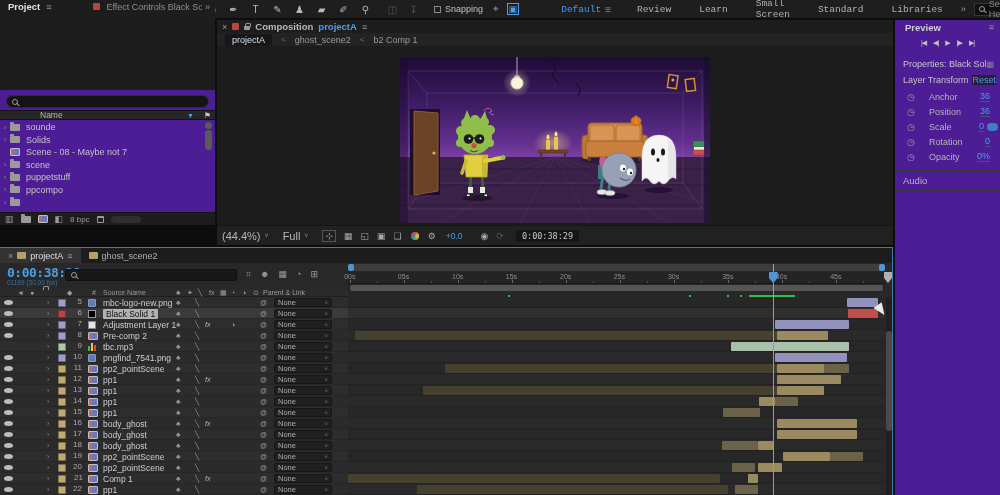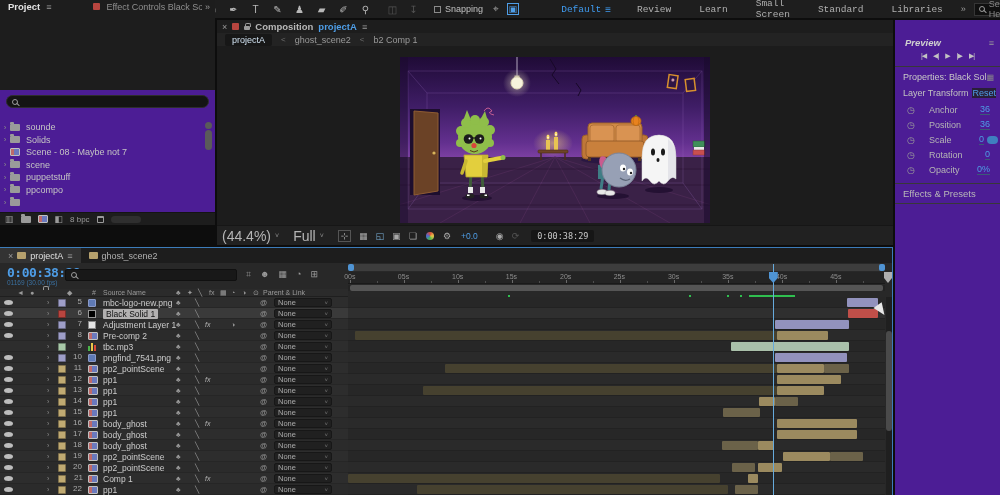--- a/index.html
+++ b/index.html
@@ -89,33 +89,33 @@
   #comp-tab-name { color:#4e9de6; font-size:9.5px; font-weight:bold; }
   #crumbs { position:absolute; left:0; top:13px; width:676px; height:13px; background:#232323;
     display:flex; align-items:center; gap:9px; padding-left:8px; }
   .crumb { color:#9a9a9a; font-size:9px; }
   .crumb.first { background:#171717; color:#cfe0ef; padding:1px 7px; border-radius:2px; }
   .crumb-sep { color:#707070; font-size:8px; }
   #viewer { position:absolute; left:0; top:26px; width:676px; height:179px; background:#1c1c1c; overflow:hidden; }
   #comp-image { position:absolute; left:183px; top:11px; width:310px; height:166px; }
   #comp-bottombar { position:absolute; left:0; bottom:0; width:676px; height:20px; background:#212121;
     border-top:1px solid #161616; display:flex; align-items:center; }
-  .cb-txt { color:#b5b5b5; font-size:14px; }
+  .cb-txt { color:#b5b5b5; font-size:11px; }
   .caret { color:#8a8a8a; font-size:7px; margin-left:4px; }
   #comp-bottombar .ic { color:#a8a8a8; font-size:9px; margin:0 4px; }
   #comp-bottombar .ic.first { border:1px solid #555; padding:0 2px; }
   #comp-bottombar .ic.blue { color:#7ab0d8; }
   #colorwheel { width:8px; height:8px; border-radius:50%; margin:0 5px;
     background:conic-gradient(#d84a3a,#e8c84a,#4ab54a,#4a6ad8,#d84a3a); }
   #exposure { color:#4e9de6; font-size:8.5px; margin:0 6px; }
   #comp-tc-box { background:#161616; border-radius:2px; color:#c8c8c8; font-size:8.5px;
     font-family:"DejaVu Sans Mono", monospace; padding:1px 6px; margin-left:8px; }
 
   
-  #rp-title-row { display:flex; align-items:flex-end; height:13px; padding:0 6px 0 10px; margin-top:15px;font-style:italic; }
+  #rp-title-row { display:flex; align-items:flex-start; height:13px; padding:0 6px 0 10px; margin-top:2px; }
   #rp-title { color:#d0d0d0; font-size:9.5px; font-weight:bold; flex:1; }
   #transport { display:flex; align-items:center; gap:7px; justify-content:center; margin-top:4px; }
   .tr-btn { color:#c2c2c2; font-size:7px; white-space:nowrap; letter-spacing:-1px; }
   .rp-div { height:1px; background:#383838; margin-top:6px; }
   #props-row { display:flex; align-items:center; padding:5px 6px 0 8px; }
   #props-title { color:#c8c8c8; font-size:9px; white-space:nowrap; overflow:hidden; flex:1; }
   #props-grid { color:#8a8a8a; font-size:8px; }
   #lt-row { display:flex; align-items:center; padding:6px 6px 0 8px; position:relative; }
   #lt-title { color:#c2c2c2; font-size:9px; white-space:nowrap; }
   #lt-reset { position:absolute; right:4px; color:#4e9de6; font-size:9px; background:#212121cc; }
@@ -263,20 +263,25 @@
   <div class="ptab-bar">
     <span id="project-tab-label">Project</span>
     <span class="menu-ic">≡</span>
     <span class="red-sq" style="margin-left:42px"></span>
     <span id="fx-tab-label">Effect Controls Black Solid 1</span>
     <span id="proj-more">»</span>
   </div>
   <div id="proj-empty"></div>
   <div id="proj-search">
     <span class="mag"></span>
+  </div>
+  <div id="name-head">
+    <span class="lbl">Name</span>
+    <span class="sort">▼</span>
+    <span class="flag">⚑</span>
   </div>
   <div id="project-items">
       <div class="pitem">
         <span class="chev">›</span>
         <span class="folder-ic"></span>
         <span class="nm">sounde</span>
       </div>
       <div class="pitem">
         <span class="chev">›</span>
         <span class="folder-ic"></span>
@@ -543,21 +548,21 @@
         <span class="val">0</span>
       </div>
       <div class="t-row">
         <span class="sw">◷</span>
         <span class="lb">Opacity</span>
         <span class="val">0%</span>
       </div>
     </div>
   <div class="rp-div"></div>
   <div id="rp-sections">
-      <div class="sec">Effects &amp; Presets</div>
+      <div class="sec">Audio</div>
     </div>
 </div>
 
 <div id="timeline-panel" class="panel">
   <div id="tl-tabs">
     <div class="tl-tab active">
       <span class="x">×</span>
       <span class="tab-comp-ic"></span>
       <span class="nm">projectA</span>
       <span class="menu-ic">≡</span>

